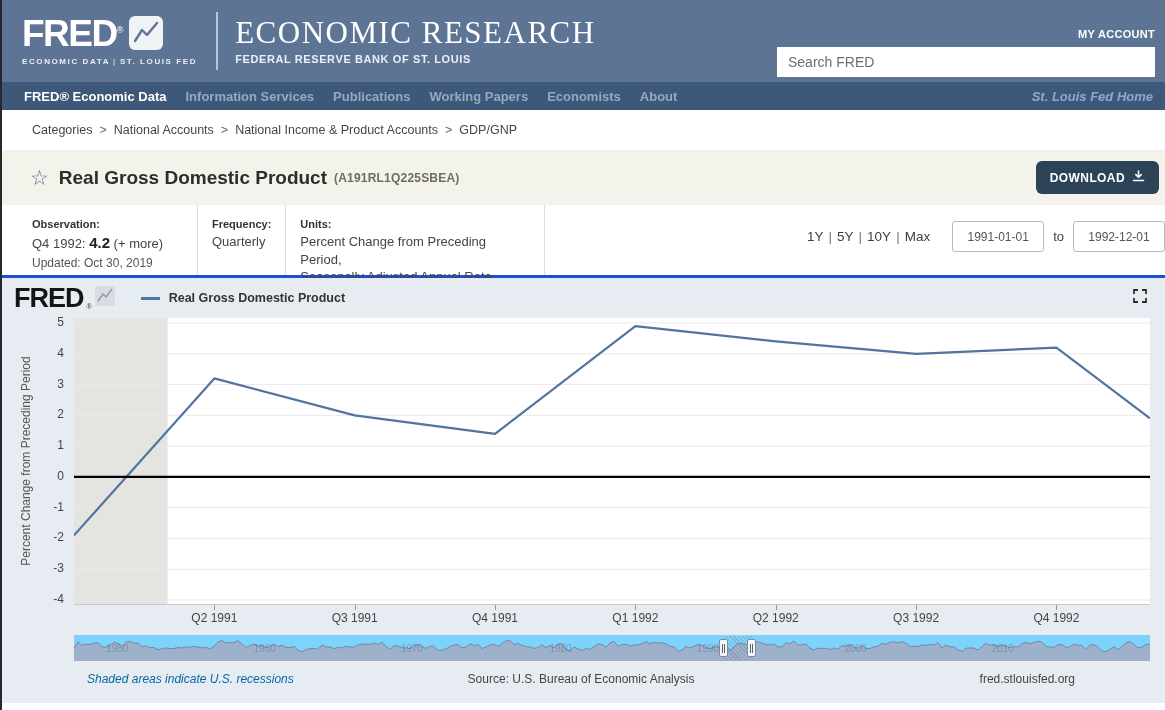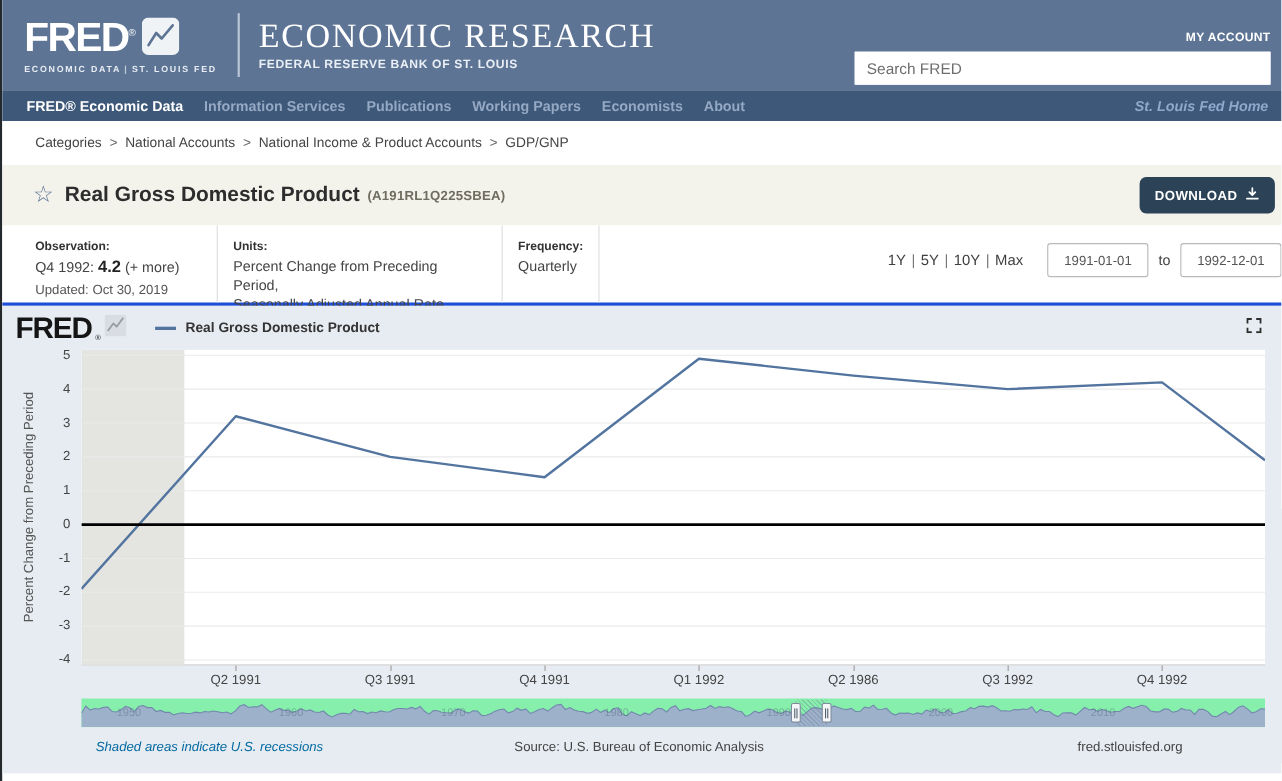--- a/index.html
+++ b/index.html
@@ -83,21 +83,21 @@
   .chart-canvas { margin-left:72px; width:1076px; position:relative; }
   #plot-svg { display:block; background:#fff; border-bottom:1px solid #c9c9c9; }
   .y-ticks { position:absolute; top:0; left:-40px; width:30px; height:287px; }
   .y-tick { position:absolute; right:0; width:30px; text-align:right; font-size:12px; color:#444; }
   .y-axis-title { position:absolute; left:-48px; top:143px; transform:translate(-50%,-50%) rotate(-90deg);
     font-size:12px; color:#555; white-space:nowrap; }
   .x-labels { position:relative; height:22px; }
   .x-tickmark { position:absolute; top:0; width:1px; height:5px; background:#9a9a9a; }
   .x-label { position:absolute; top:6px; width:80px; text-align:center; font-size:12px; color:#444; }
 
-  .scrubber { margin-top:8px; margin-left:72px; width:1076px; height:26px; position:relative; background:#86efac; }
+  .scrubber { margin-top:8px; margin-left:72px; width:1076px; height:26px; position:relative; background:#7dd3fc; }
   #scrub-svg { display:block; }
   .decade-label { position:absolute; top:8px; font-size:10px; color:rgba(75,92,115,0.38); }
   .scrub-selection { position:absolute; top:1px; height:24px; cursor:grab;
     background-image:repeating-linear-gradient(45deg, rgba(110,125,150,0.35) 0 1px, rgba(0,0,0,0) 1px 3px); }
   .scrub-handle { position:absolute; top:4px; width:9px; height:18px; background:#f4f6f8;
     border:1px solid #7f8b9d; border-radius:2px; cursor:ew-resize; display:flex; align-items:center; justify-content:center; }
   .scrub-handle .grip { width:3px; height:9px; border-left:1px solid #55606e; border-right:1px solid #55606e; }
 
   .graph-footer { margin-top:11px; display:grid; grid-template-columns:1fr auto 1fr; align-items:center;
     padding:0 90px 0 85px; font-size:12px; }
@@ -171,30 +171,30 @@
 <div class="meta-row">
   <div class="meta-col obs">
     <div class="meta-label">Observation:</div>
     <div class="meta-text">
       <span>Q4 1992:</span>
       <span class="obs-value">4.2</span>
       <span class="obs-more">(+ more)</span>
     </div>
     <div class="updated">Updated: Oct 30, 2019</div>
   </div>
+  <div class="meta-col freq">
+    <div class="meta-label">Frequency:</div>
+    <div class="meta-text">Quarterly</div>
+  </div>
   <div class="meta-col units">
     <div class="meta-label">Units:</div>
     <div class="meta-text">
       <div>Percent Change from Preceding Period,</div>
       <div>Seasonally Adjusted Annual Rate</div>
     </div>
-  </div>
-  <div class="meta-col freq">
-    <div class="meta-label">Frequency:</div>
-    <div class="meta-text">Quarterly</div>
   </div>
   <div class="range-area">
     <span class="presets">
       <span class="preset">1Y</span><span class="preset-sep">|</span><span class="preset">5Y</span><span class="preset-sep">|</span><span class="preset">10Y</span><span class="preset-sep">|</span><span class="preset">Max</span>
     </span>
     <input class="date-input" type="text" value="1991-01-01" style="">
     <span class="to-label">to</span>
     <input class="date-input" type="text" value="1992-12-01" style="">
   </div>
 </div>
@@ -253,21 +253,21 @@
     <div class="x-labels" id="x-labels">
         <div class="x-tickmark" style="left: 140.348px;"></div>
         <div class="x-label" style="left: 100.348px;">Q2 1991</div>
         <div class="x-tickmark" style="left: 280.696px;"></div>
         <div class="x-label" style="left: 240.696px;">Q3 1991</div>
         <div class="x-tickmark" style="left: 421.043px;"></div>
         <div class="x-label" style="left: 381.043px;">Q4 1991</div>
         <div class="x-tickmark" style="left: 561.391px;"></div>
         <div class="x-label" style="left: 521.391px;">Q1 1992</div>
         <div class="x-tickmark" style="left: 701.739px;"></div>
-        <div class="x-label" style="left: 661.739px;">Q2 1986</div>
+        <div class="x-label" style="left: 661.739px;">Q2 1992</div>
         <div class="x-tickmark" style="left: 842.087px;"></div>
         <div class="x-label" style="left: 802.087px;">Q3 1992</div>
         <div class="x-tickmark" style="left: 982.435px;"></div>
         <div class="x-label" style="left: 942.435px;">Q4 1992</div>
       </div>
   </div>
 
   <div class="scrubber" id="scrubber">
     <svg id="scrub-svg" width="1076" height="26">
         <path d="M0,26 L0,13.25 L4,6.830011998832361 L8,10.507222766677117 L12,9.033507402129072 L16,9.485372686440789 L20,8.06403286198614 L24,7.77266446694718 L28,11.89758158490226 L32,12.252159711877718 L36,10.302735258776767 L40,7.217981815747699 L44,8.302408141485824 L48,11.833725435889889 L52,7.160997992121892 L56,6.34473984867042 L60,8.274289920698184 L64,8.172153558103554 L68,11.83760920553707 L72,10.815537099149024 L76,12.56734575122474 L80,12.446766553454438 L84,14.903616971351214 L88,13.683113038787184 L92,12.90107403624547 L96,13.64777429405046 L100,13.453187744322928 L104,12.418582676732855 L108,13.101841835817899 L112,11.866817536047675 L116,12.279663273466726 L120,11.317045118743426 L124,12.114230757410457 L128,12.888883946534474 L132,12.34406065021226 L136,13.977065804577133 L140,11.285364923981325 L144,6.888664245212668 L148,5.606729952074692 L152,8.174142400788858 L156,7.536499536564932 L160,7.654291918494678 L164,5.589052568612311 L168,9.153558723132216 L172,12.414232793596506 L176,10.710640420432846 L180,9.029924509297302 L184,10.817519771769684 L188,10.662666245651216 L192,12.61441384879867 L196,11.345257471352895 L200,9.392369696253779 L204,11.363541145056056 L208,10.388544921128608 L212,12.348519115598892 L216,12.710953159690032 L220,11.340843823314152 L224,15.015827142670334 L228,16.76806050906832 L232,14.750083955526968 L236,13.551845072428215 L240,13.481720584610283 L244,14.289835223100482 L248,9.999259881602235 L252,11.989127042838248 L256,11.853926614576299 L260,13.727943895215407 L264,12.289785607502331 L268,12.89887851055329 L272,11.306917069801091 L276,12.076033571772196 L280,12.220770074969163 L284,9.931266996800872 L288,9.04504878364976 L292,9.108742743170424 L296,9.482611866797615 L300,8.128391599842978 L304,9.423707836126198 L308,7.240257246661528 L312,11.66246838013772 L316,14.22671205373123 L320,10.89691038648674 L324,11.086270197136448 L328,12.751893163986715 L332,12.895690952057247 L336,13.394607722924285 L340,10.512537497534499 L344,9.60250589421352 L348,11.908090649249782 L352,13.302744598482658 L356,11.203300990772835 L360,11.38135953837172 L364,15.52080648638158 L368,15.294103335044422 L372,13.907417882955308 L376,11.481918908665515 L380,10.170226754606762 L384,9.591880584630292 L388,13.043040087645288 L392,11.917772524023919 L396,8.759436846283073 L400,10.728652629945104 L404,9.52763316389035 L408,13.557926693824605 L412,11.944174169971902 L416,10.080880608240726 L420,9.123229151903177 L424,11.427779847361595 L428,8.344504551970017 L432,5.918094845815639 L436,5.307034286357647 L440,9.974360006573905 L444,8.176971788595626 L448,10.394563210022636 L452,11.57438126128399 L456,11.964478934481265 L460,13.46670787823771 L464,12.589867056191322 L468,9.672064821289034 L472,12.598354659245505 L476,10.61030493603338 L480,12.854053168445429 L484,9.055085786217552 L488,8.41209572684432 L492,14.263198909247583 L496,15.818937226515121 L500,12.01344346996477 L504,13.800278901592854 L508,15.54965772908545 L512,13.113880979940157 L516,14.636159777085565 L520,11.507590032490327 L524,8.910048987155 L528,9.435375645988133 L532,12.228450924348865 L536,8.064846940406854 L540,6.49530405223492 L544,11.155499663623193 L548,9.704547171127821 L552,9.221269444976183 L556,11.003600582979981 L560,10.221359009095298 L564,9.619420865194312 L568,8.904203145332797 L572,6.364347881975405 L576,9.007808983397888 L580,7.352762553588595 L584,8.108596030897782 L588,7.532875675130522 L592,9.00859111389319 L596,11.397829421150409 L600,11.867133216857518 L604,16.302055288943443 L608,14.76076751198691 L612,11.42655211834189 L616,13.064257946519316 L620,11.43357178600461 L624,9.538832742644093 L628,10.206488315321929 L632,12.374586476741793 L636,13.78427857963261 L640,11.441220339718491 L644,12.22331802623959 L648,14.595032672268035 L652,13.912896342760547 L656,15.38024555236098 L660,11.94180899543842 L664,8.613141302194641 L668,8.279912404617082 L672,9.65647974950119 L676,7.841623086860935 L680,9.365984027456243 L684,6.727214087673229 L688,8.187310124358898 L692,9.532818340548005 L696,10.130897948123115 L700,8.974557429599002 L704,11.925786479695168 L708,11.65934105702227 L712,7.751615497472505 L716,8.765433783791964 L720,6.0267879106711515 L724,9.975474782195196 L728,9.778708941757344 L732,8.87569217693507 L736,13.17249803161099 L740,15.086817316104572 L744,13.167326684055322 L748,13.479909659267134 L752,13.256758931489788 L756,14.578448875057745 L760,13.06905780130227 L764,14.222088160766049 L768,10.516176957913384 L772,11.947360237867716 L776,9.392105479612965 L780,12.225507215433908 L784,13.202861601124571 L788,10.224919170943366 L792,13.769512238831897 L796,13.402356749186506 L800,11.942311170054065 L804,11.294207067662043 L808,8.289538063122478 L812,9.301257640911619 L816,7.1337604735576905 L820,6.902218410253214 L824,7.8431372080300115 L828,6.550767097933921 L832,8.374819796156965 L836,11.334130231733246 L840,11.188803880754037 L844,11.565251680088009 L848,10.087329919120723 L852,10.315254886526814 L856,9.561914066695888 L860,9.940539276709922 L864,7.420037318293937 L868,13.025670180329264 L872,9.948035535835363 L876,11.870170156207061 L880,11.833040904555109 L884,14.737302441306618 L888,16.474155494763945 L892,13.120069330295884 L896,12.966663248508418 L900,13.05406580234133 L904,15.099109303505465 L908,11.634087903145709 L912,8.189552142688388 L916,10.213198781037207 L920,9.77771446364893 L924,11.705459079071549 L928,10.017195268198346 L932,11.14376910390797 L936,12.465107087086777 L940,11.826331607692957 L944,11.833247062702819 L948,8.751732733216407 L952,7.208659336454448 L956,8.943923281172559 L960,7.501482457287147 L964,6.187371916595643 L968,7.358614696211476 L972,11.302696350302085 L976,12.160288804940851 L980,12.13318052717825 L984,9.692461403717463 L988,9.52786092356094 L992,12.47592024757283 L996,11.7204088876548 L1000,9.045805434861322 L1004,10.491717111569425 L1008,10.437179569846682 L1012,14.419776216244138 L1016,9.901317726927989 L1020,9.86616860067088 L1024,11.914057814439433 L1028,16.046124409188568 L1032,16.556624259736886 L1036,14.060463300078546 L1040,11.767673801199075 L1044,14.680434058534173 L1048,11.591433926110268 L1052,7.850975855326318 L1056,6.633509707852811 L1060,9.39010079959551 L1064,13.044055548981383 L1068,11.98037964789824 L1072,9.394535601300033 L1076,9.580350641385536 L1076,26 Z" fill="#9db1ca"></path>

